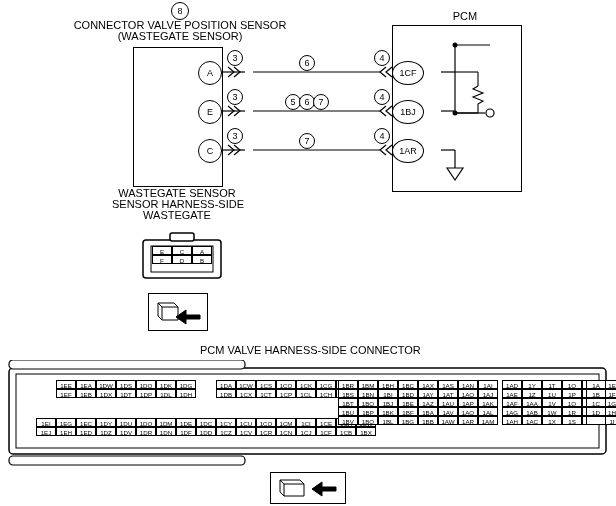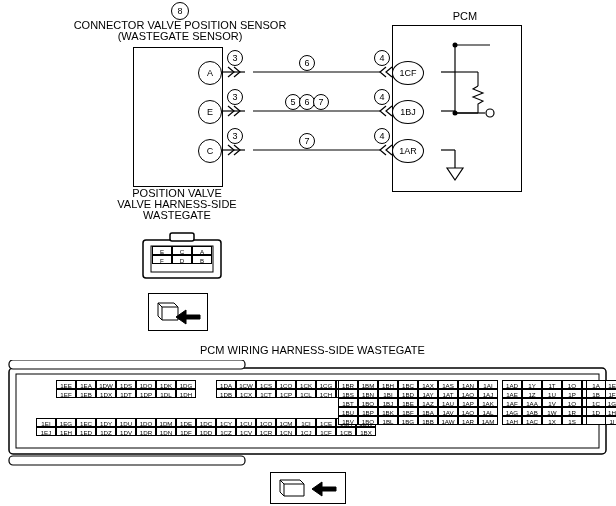--- a/index.html
+++ b/index.html
@@ -129,22 +129,22 @@
 <div class="abs circ" style="left:299px;top:94px;width:14px;height:14px;">
     <span>6</span>
   </div>
 <div class="abs circ" style="left:313px;top:94px;width:14px;height:14px;">
     <span>7</span>
   </div>
 <div class="abs circ" style="left:299px;top:133px;width:14px;height:14px;">
     <span>7</span>
   </div>
 
-<div class="abs txt ctr" style="left:112px;top:188px;width:130px;">POSITION VALVE</div>
-<div class="abs txt ctr" style="left:112px;top:199px;width:130px;">VALVE HARNESS-SIDE</div>
+<div class="abs txt ctr" style="left:112px;top:188px;width:130px;">WASTEGATE SENSOR</div>
+<div class="abs txt ctr" style="left:112px;top:199px;width:130px;">SENSOR HARNESS-SIDE</div>
 <div class="abs txt ctr" style="left:112px;top:210px;width:130px;">WASTEGATE</div>
 
 <svg class="abs" style="left:142px;top:232px;" width="80" height="48">
   <rect x="1" y="8" width="78" height="38" rx="3" stroke="#000" stroke-width="1.5" fill="#fff"></rect>
   <rect x="28" y="1" width="24" height="8" rx="2" stroke="#000" stroke-width="1.5" fill="#fff"></rect>
   <rect x="9" y="14" width="62" height="26" stroke="#000" stroke-width="1" fill="#fff"></rect>
 </svg>
 <div class="abs" style="left:152px;top:246px;">
   <div style="display:flex;">
     <div class="cell" style="width:20px;">E</div>
@@ -159,21 +159,21 @@
 </div>
 
 <svg class="abs" style="left:148px;top:293px;" width="60" height="38">
   <rect x="0.5" y="0.5" width="59" height="37" stroke="#000" stroke-width="1" fill="#fff"></rect>
   <path d="M10,10 L26,10 L30,14 L30,27 L14,27 L10,23 Z" stroke="#000" stroke-width="1" fill="#fff"></path>
   <path d="M10,10 L14,14 L14,27" stroke="#000" stroke-width="1" fill="none"></path>
   <path d="M14,14 L30,14" stroke="#000" stroke-width="1" fill="none"></path>
   <path d="M52,22 L38,22 L38,17 L28,24 L38,31 L38,26 L52,26 Z" stroke="#000" stroke-width="1" fill="#000"></path>
 </svg>
 
-<div class="abs txt ctr" style="left:200px;top:345px;width:220px;">PCM WIRING HARNESS-SIDE WASTEGATE</div>
+<div class="abs txt ctr" style="left:200px;top:345px;width:220px;">PCM VALVE HARNESS-SIDE CONNECTOR</div>
 
 <svg class="abs" style="left:8px;top:360px;" width="600" height="110">
   <rect x="1" y="8" width="597" height="86" rx="4" stroke="#000" stroke-width="1.5" fill="#fff"></rect>
   <rect x="8" y="14" width="583" height="74" stroke="#000" stroke-width="1" fill="#fff"></rect>
   <rect x="1" y="96" width="236" height="9" rx="4" stroke="#000" stroke-width="1.2" fill="#fff"></rect>
   <rect x="1" y="0" width="236" height="9" rx="4" stroke="#000" stroke-width="1.2" fill="#fff"></rect>
 </svg>
 
 <div class="abs" style="left:36px;top:380px;">
   <div style="margin-left:20px;">

